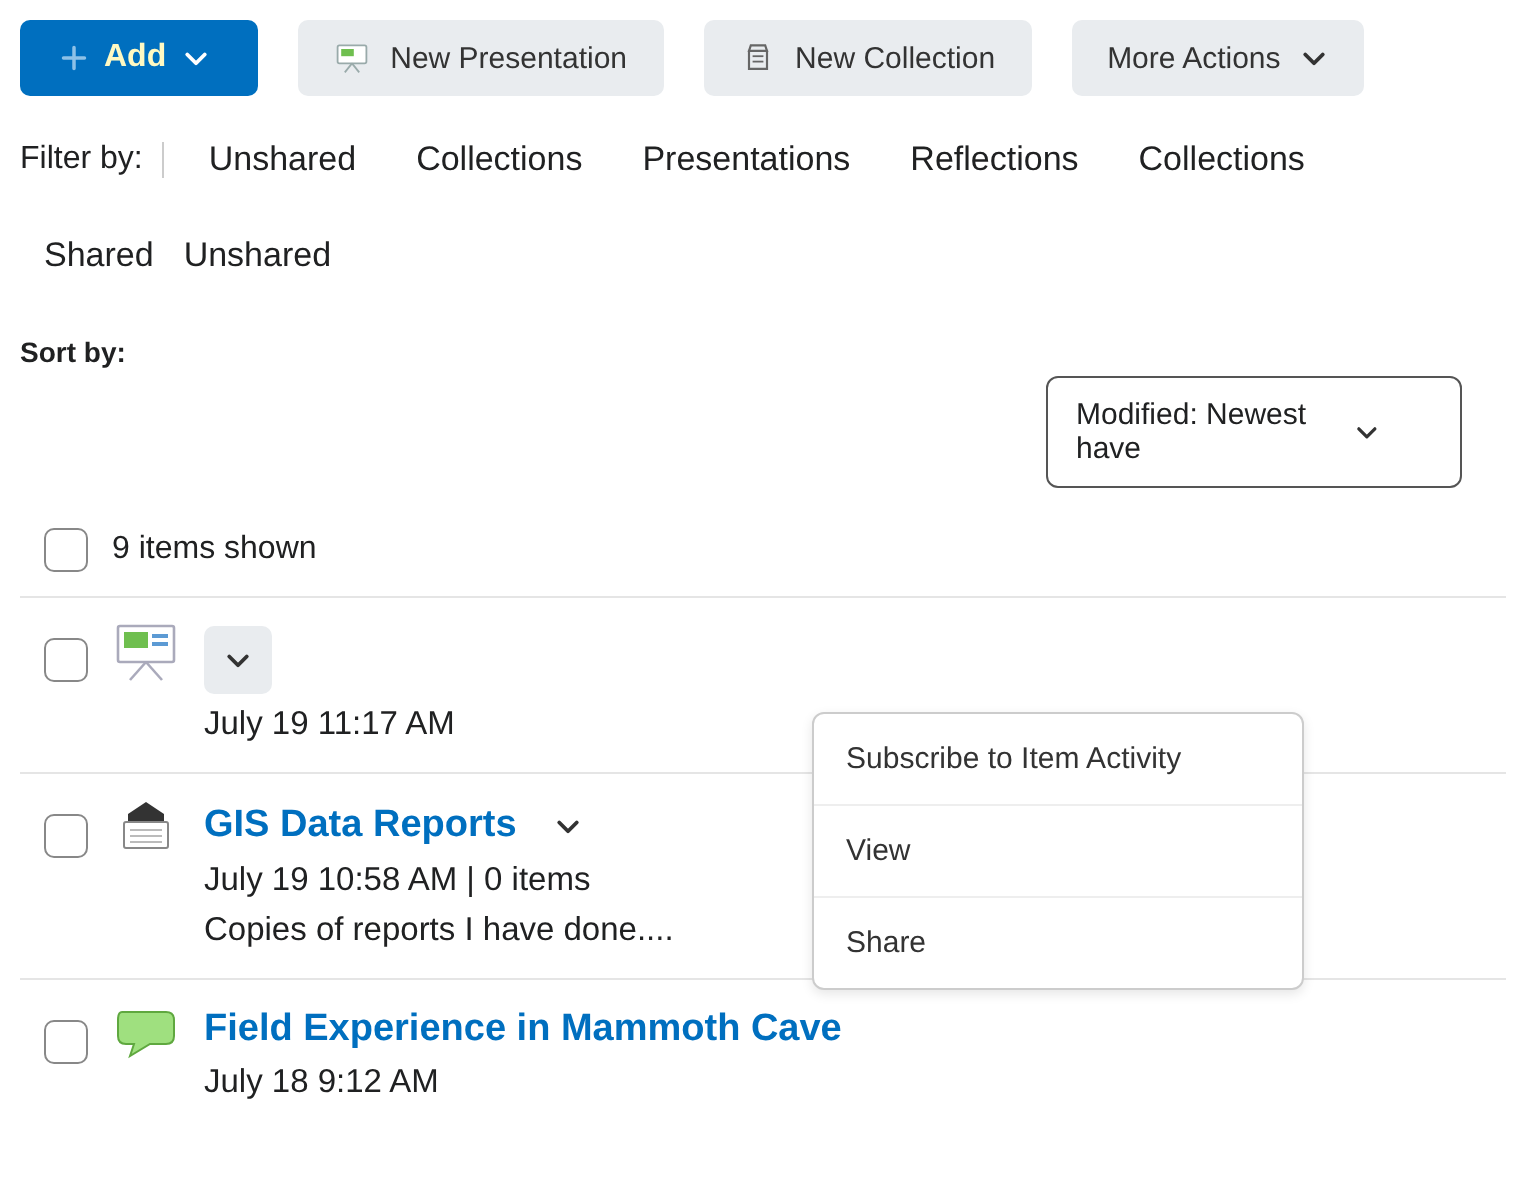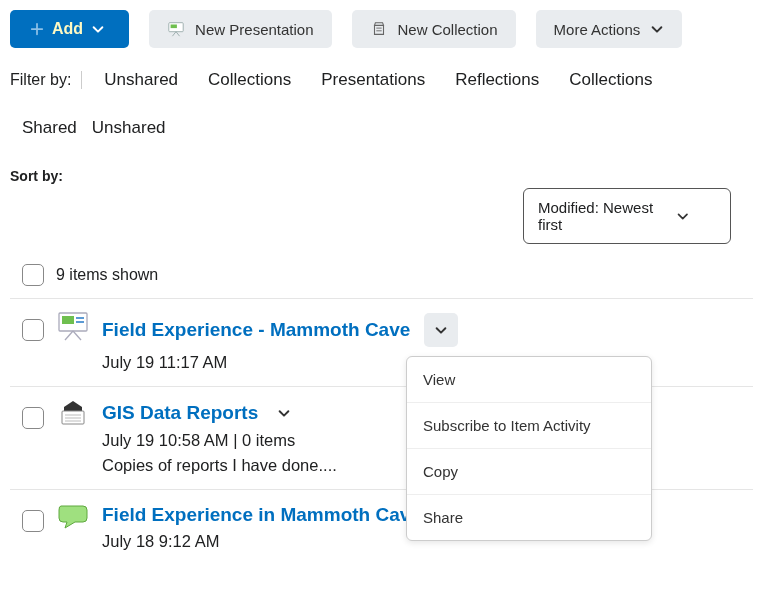--- a/index.html
+++ b/index.html
@@ -236,21 +236,21 @@
 </div>
 
 <div class="filter-row2">
   <span class="filter-tab">Shared</span>
   <span class="filter-tab">Unshared</span>
 </div>
 
 <div class="sort-section">
   <div class="sort-label">Sort by:</div>
   <div class="sort-select">
-    <span>Modified: Newest first</span>
+    <span>Modified: Newest have</span>
     <svg class="chev-svg" viewBox="0 0 16 16">
       <path d="M3 6l5 5 5-5" stroke="#333" stroke-width="2" fill="none" stroke-linecap="round" stroke-linejoin="round"></path>
     </svg>
   </div>
 </div>
 
 <div class="list">
 
   <div class="list-header">
     <div class="checkbox"></div>
@@ -264,21 +264,20 @@
         <rect x="2" y="2" width="28" height="18" rx="1" fill="#fff" stroke="#aab" stroke-width="1.3"></rect>
         <rect x="5" y="5" width="12" height="8" fill="#6fbf4f"></rect>
         <rect x="19" y="6" width="8" height="2" fill="#5c9ad4"></rect>
         <rect x="19" y="10" width="8" height="2" fill="#5c9ad4"></rect>
         <line x1="16" y1="20" x2="8" y2="29" stroke="#aab" stroke-width="1.3"></line>
         <line x1="16" y1="20" x2="24" y2="29" stroke="#aab" stroke-width="1.3"></line>
       </svg>
     </div>
     <div class="row-body">
       <div class="row-title-line">
-        <span class="row-title">Field Experience - Mammoth Cave</span>
         <button class="chev-btn">
           <svg class="chev-svg" viewBox="0 0 16 16">
             <path d="M3 6l5 5 5-5" stroke="#333" stroke-width="2.2" fill="none" stroke-linecap="round" stroke-linejoin="round"></path>
           </svg>
         </button>
       </div>
       <div class="date">July 19 11:17 AM</div>
     </div>
   </div>
 
@@ -320,17 +319,16 @@
         <span class="row-title">Field Experience in Mammoth Cave</span>
       </div>
       <div class="date">July 18 9:12 AM</div>
     </div>
   </div>
 
 
 </div>
 
 <div class="dropdown-menu" style="left:406px; top:356px;">
+  <div class="dropdown-item">Subscribe to Item Activity</div>
   <div class="dropdown-item">View</div>
-  <div class="dropdown-item">Subscribe to Item Activity</div>
-  <div class="dropdown-item">Copy</div>
   <div class="dropdown-item" style="border-bottom:none;">Share</div>
 </div>
 
 </body></html>

